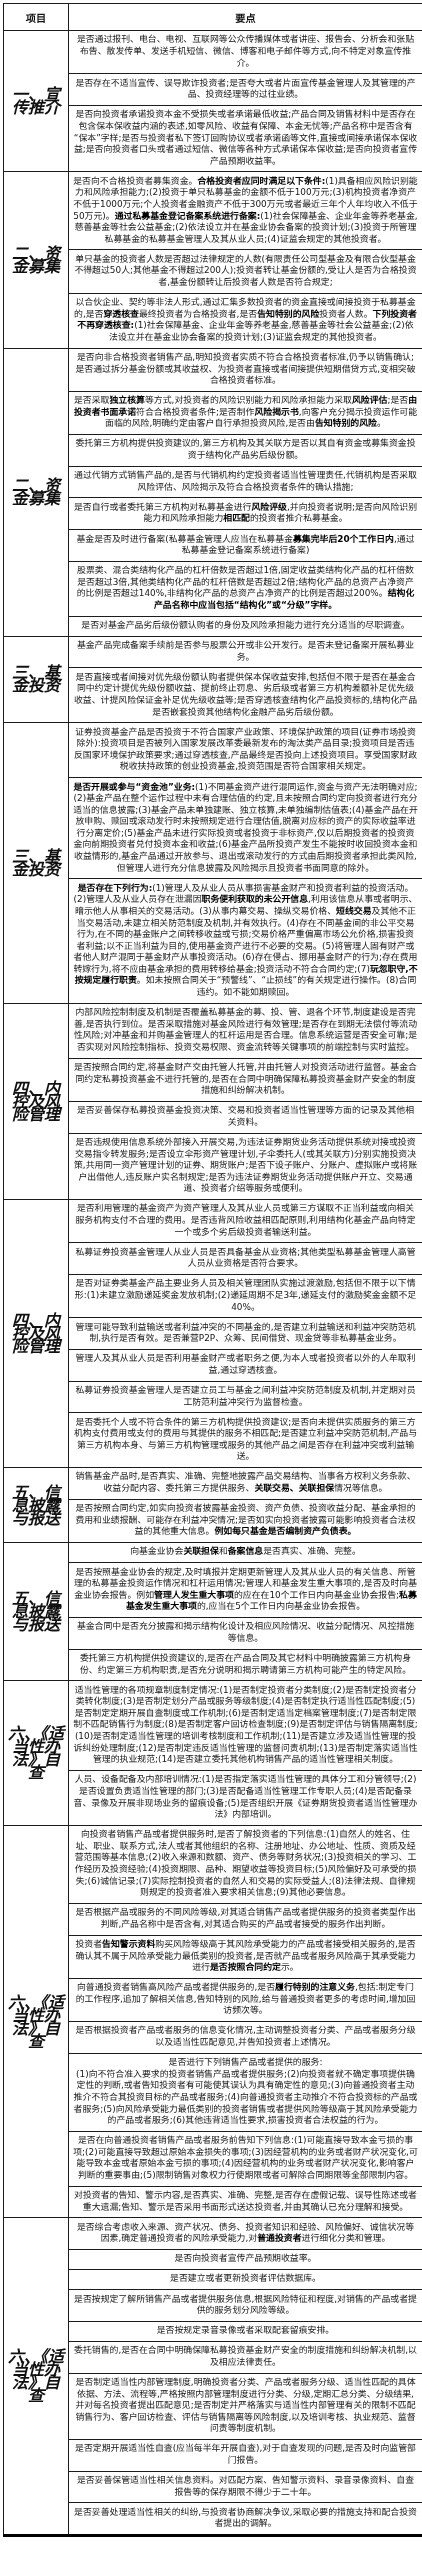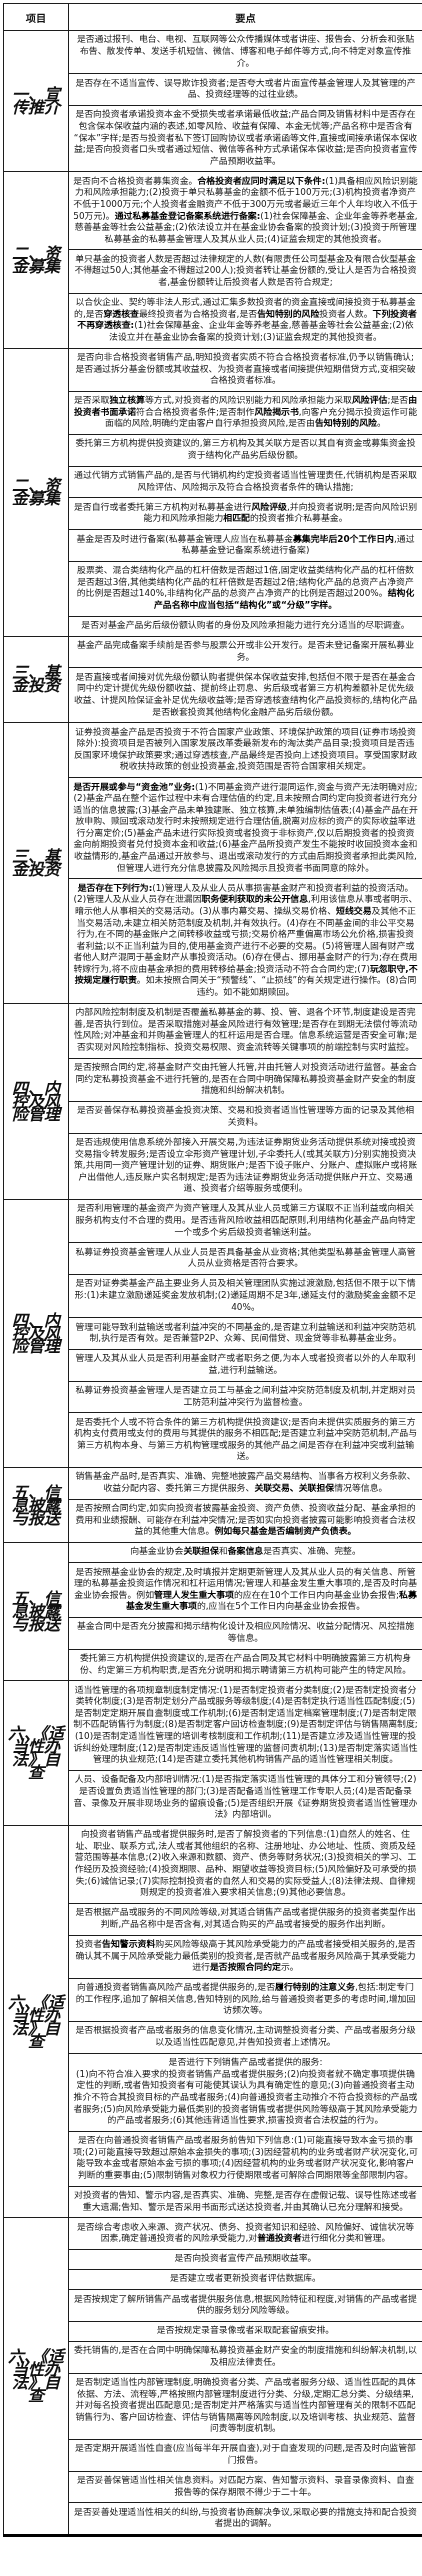--- a/index.html
+++ b/index.html
@@ -126,21 +126,21 @@
         <tr>
           <td class="kp">私募证券投资基金管理人从业人员是否具备基金从业资格;其他类型私募基金管理人高管人员从业资格是否符合要求。</td>
         </tr>
         <tr>
           <td class="kp">是否对证券类基金产品主要业务人员及相关管理团队实施过渡激励,包括但不限于以下情形:(1)未建立激励递延奖金发放机制;(2)递延周期不足3年,递延支付的激励奖金金额不足40%。</td>
         </tr>
         <tr>
           <td class="kp">管理可能导致利益输送或者利益冲突的不同基金的,是否建立利益输送和利益冲突防范机制,执行是否有效。是否兼营P2P、众筹、民间借贷、现金贷等非私募基金业务。</td>
         </tr>
         <tr>
-          <td class="kp">管理人及其从业人员是否利用基金财产或者职务之便,为本人或者投资者以外的人牟取利益,进行利益输送。</td>
+          <td class="kp">管理人及其从业人员是否利用基金财产或者职务之便,为本人或者投资者以外的人牟取利益,通过穿透核查。</td>
         </tr>
         <tr>
           <td class="kp">私募证券投资基金管理人是否建立员工与基金之间利益冲突防范制度及机制,并定期对员工防范利益冲突行为监督检查。</td>
         </tr>
         <tr>
           <td class="kp">是否委托个人或不符合条件的第三方机构提供投资建议;是否向未提供实质服务的第三方机构支付费用或支付的费用与其提供的服务不相匹配;是否建立利益冲突防范机制,产品与第三方机构本身、与第三方机构管理或服务的其他产品之间是否存在利益冲突或利益输送。</td>
         </tr>
         <tr class="section-start">
           <td class="label" rowspan="2">五、信息披露与报送</td>
           <td class="kp">销售基金产品时,是否真实、准确、完整地披露产品交易结构、当事各方权利义务条款、收益分配内容、委托第三方提供服务、<b>关联交易、关联担保</b>情况等信息。</td>

